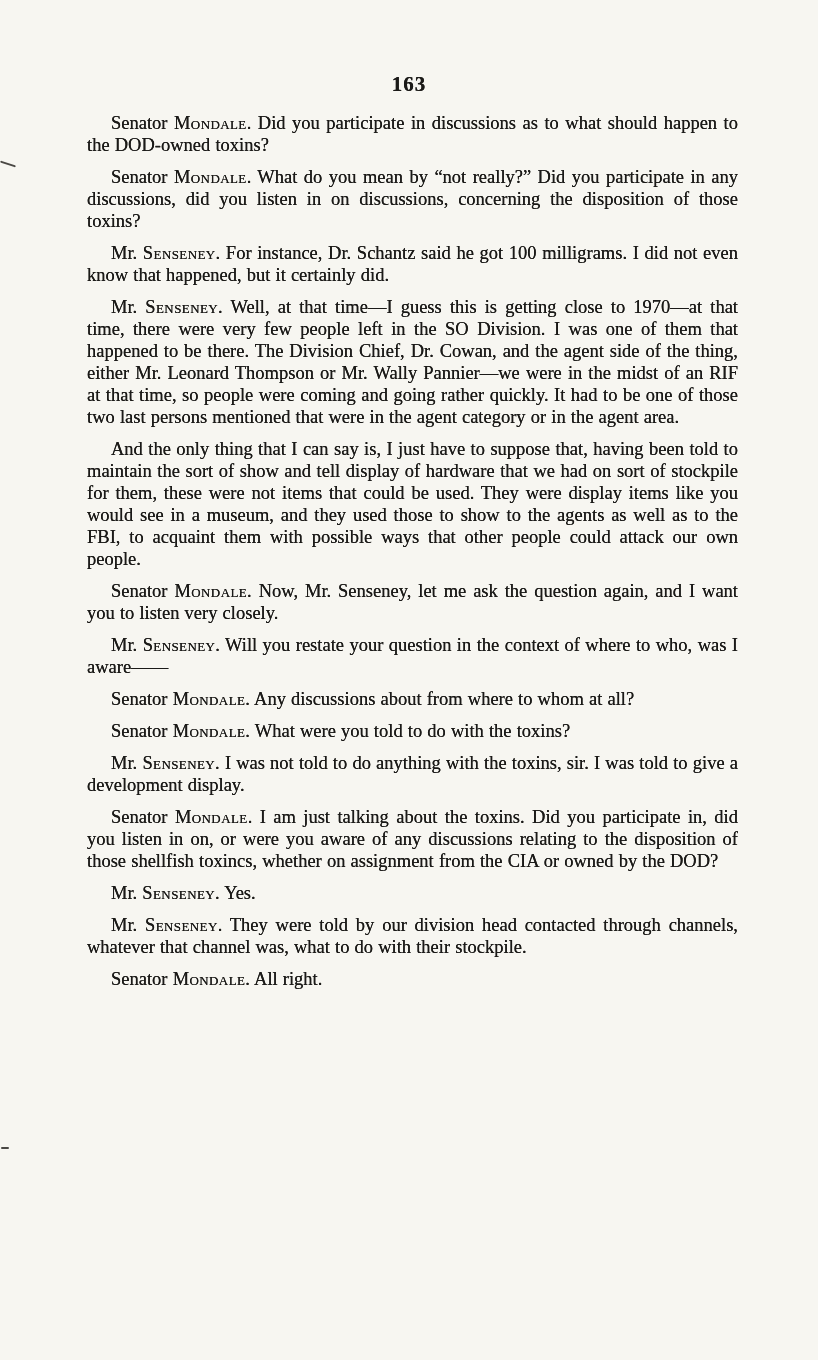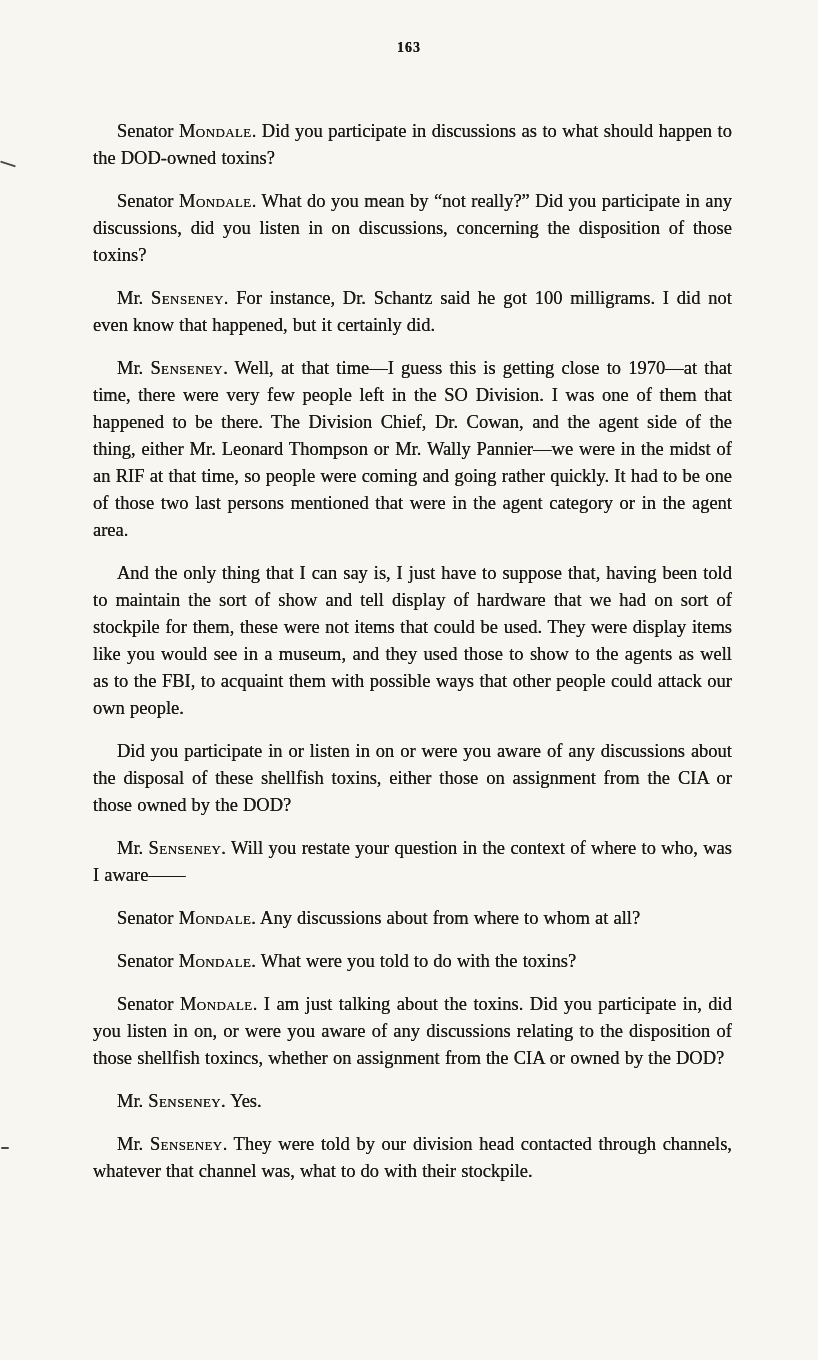--- a/index.html
+++ b/index.html
@@ -12,42 +12,42 @@
     width: 818px;
     height: 1360px;
     margin: 0 auto;
     background: #f7f6f1;
     color: #1b1a18;
     font-family: "Liberation Serif", "DejaVu Serif", serif;
     overflow: hidden;
   }
   .page-number {
     position: absolute;
-    top: 40px;
+    top: 72px;
     left: 0;
     width: 100%;
     text-align: center;
-    font-size: 14px;
+    font-size: 21px;
     font-weight: bold;
     letter-spacing: 1px;
     text-shadow: 0 0 0.4px currentColor;
   }
   .transcript {
     position: absolute;
     top: 102px;
     left: 77px;
     width: 671px;
   }
   p.para {
-    margin: 16px;
+    margin: 10px;
     padding: 0;
     text-align: justify;
     text-indent: 24px;
     font-size: 18.5px;
-    line-height: 27px;
+    line-height: 22px;
     word-spacing: 0.5px;
     text-shadow: 0 0 0.35px currentColor;
   }
   .speaker {
     font-variant: small-caps;
     letter-spacing: 0.4px;
   }
   .artifact {
     position: absolute;
     background: #4a4844;
@@ -72,24 +72,26 @@
 
 <div class="page">
   <div class="page-number">163</div>
 
   <div class="transcript">
       <p class="para">Senator <span class="speaker">Mondale</span>. Did you participate in discussions as to what should happen to the DOD-owned toxins?</p>
       <p class="para">Senator <span class="speaker">Mondale</span>. What do you mean by “not really?” Did you participate in any discussions, did you listen in on discussions, concerning the disposition of those toxins?</p>
       <p class="para">Mr. <span class="speaker">Senseney</span>. For instance, Dr. Schantz said he got 100 milligrams. I did not even know that happened, but it certainly did.</p>
       <p class="para">Mr. <span class="speaker">Senseney</span>. Well, at that time—I guess this is getting close to 1970—at that time, there were very few people left in the SO Division. I was one of them that happened to be there. The Division Chief, Dr. Cowan, and the agent side of the thing, either Mr. Leonard Thompson or Mr. Wally Pannier—we were in the midst of an RIF at that time, so people were coming and going rather quickly. It had to be one of those two last persons mentioned that were in the agent category or in the agent area.</p>
       <p class="para">And the only thing that I can say is, I just have to suppose that, having been told to maintain the sort of show and tell display of hardware that we had on sort of stockpile for them, these were not items that could be used. They were display items like you would see in a museum, and they used those to show to the agents as well as to the FBI, to acquaint them with possible ways that other people could attack our own people.</p>
-      <p class="para">Did you participate in or listen in on or were you aware of any discussions about the disposal of these shellfish toxins, either those on assignment from the CIA or those owned by the DOD?</p>
+      <p class="para">Senator <span class="speaker">Mondale</span>. Now, Mr. Senseney, let me ask the question again, and I want you to listen very closely.</p>
       <p class="para">Mr. <span class="speaker">Senseney</span>. Will you restate your question in the context of where to who, was I aware——</p>
       <p class="para">Senator <span class="speaker">Mondale</span>. Any discussions about from where to whom at all?</p>
       <p class="para">Senator <span class="speaker">Mondale</span>. What were you told to do with the toxins?</p>
+      <p class="para">Mr. <span class="speaker">Senseney</span>. I was not told to do anything with the toxins, sir. I was told to give a development display.</p>
       <p class="para">Senator <span class="speaker">Mondale</span>. I am just talking about the toxins. Did you participate in, did you listen in on, or were you aware of any discussions relating to the disposition of those shellfish toxincs, whether on assignment from the CIA or owned by the DOD?</p>
       <p class="para">Mr. <span class="speaker">Senseney</span>. Yes.</p>
       <p class="para">Mr. <span class="speaker">Senseney</span>. They were told by our division head contacted through channels, whatever that channel was, what to do with their stockpile.</p>
+      <p class="para">Senator <span class="speaker">Mondale</span>. All right.</p>
     </div>
 
   <div class="artifact a1"></div>
   <div class="artifact a2"></div>
 </div>
 
 </body></html>

